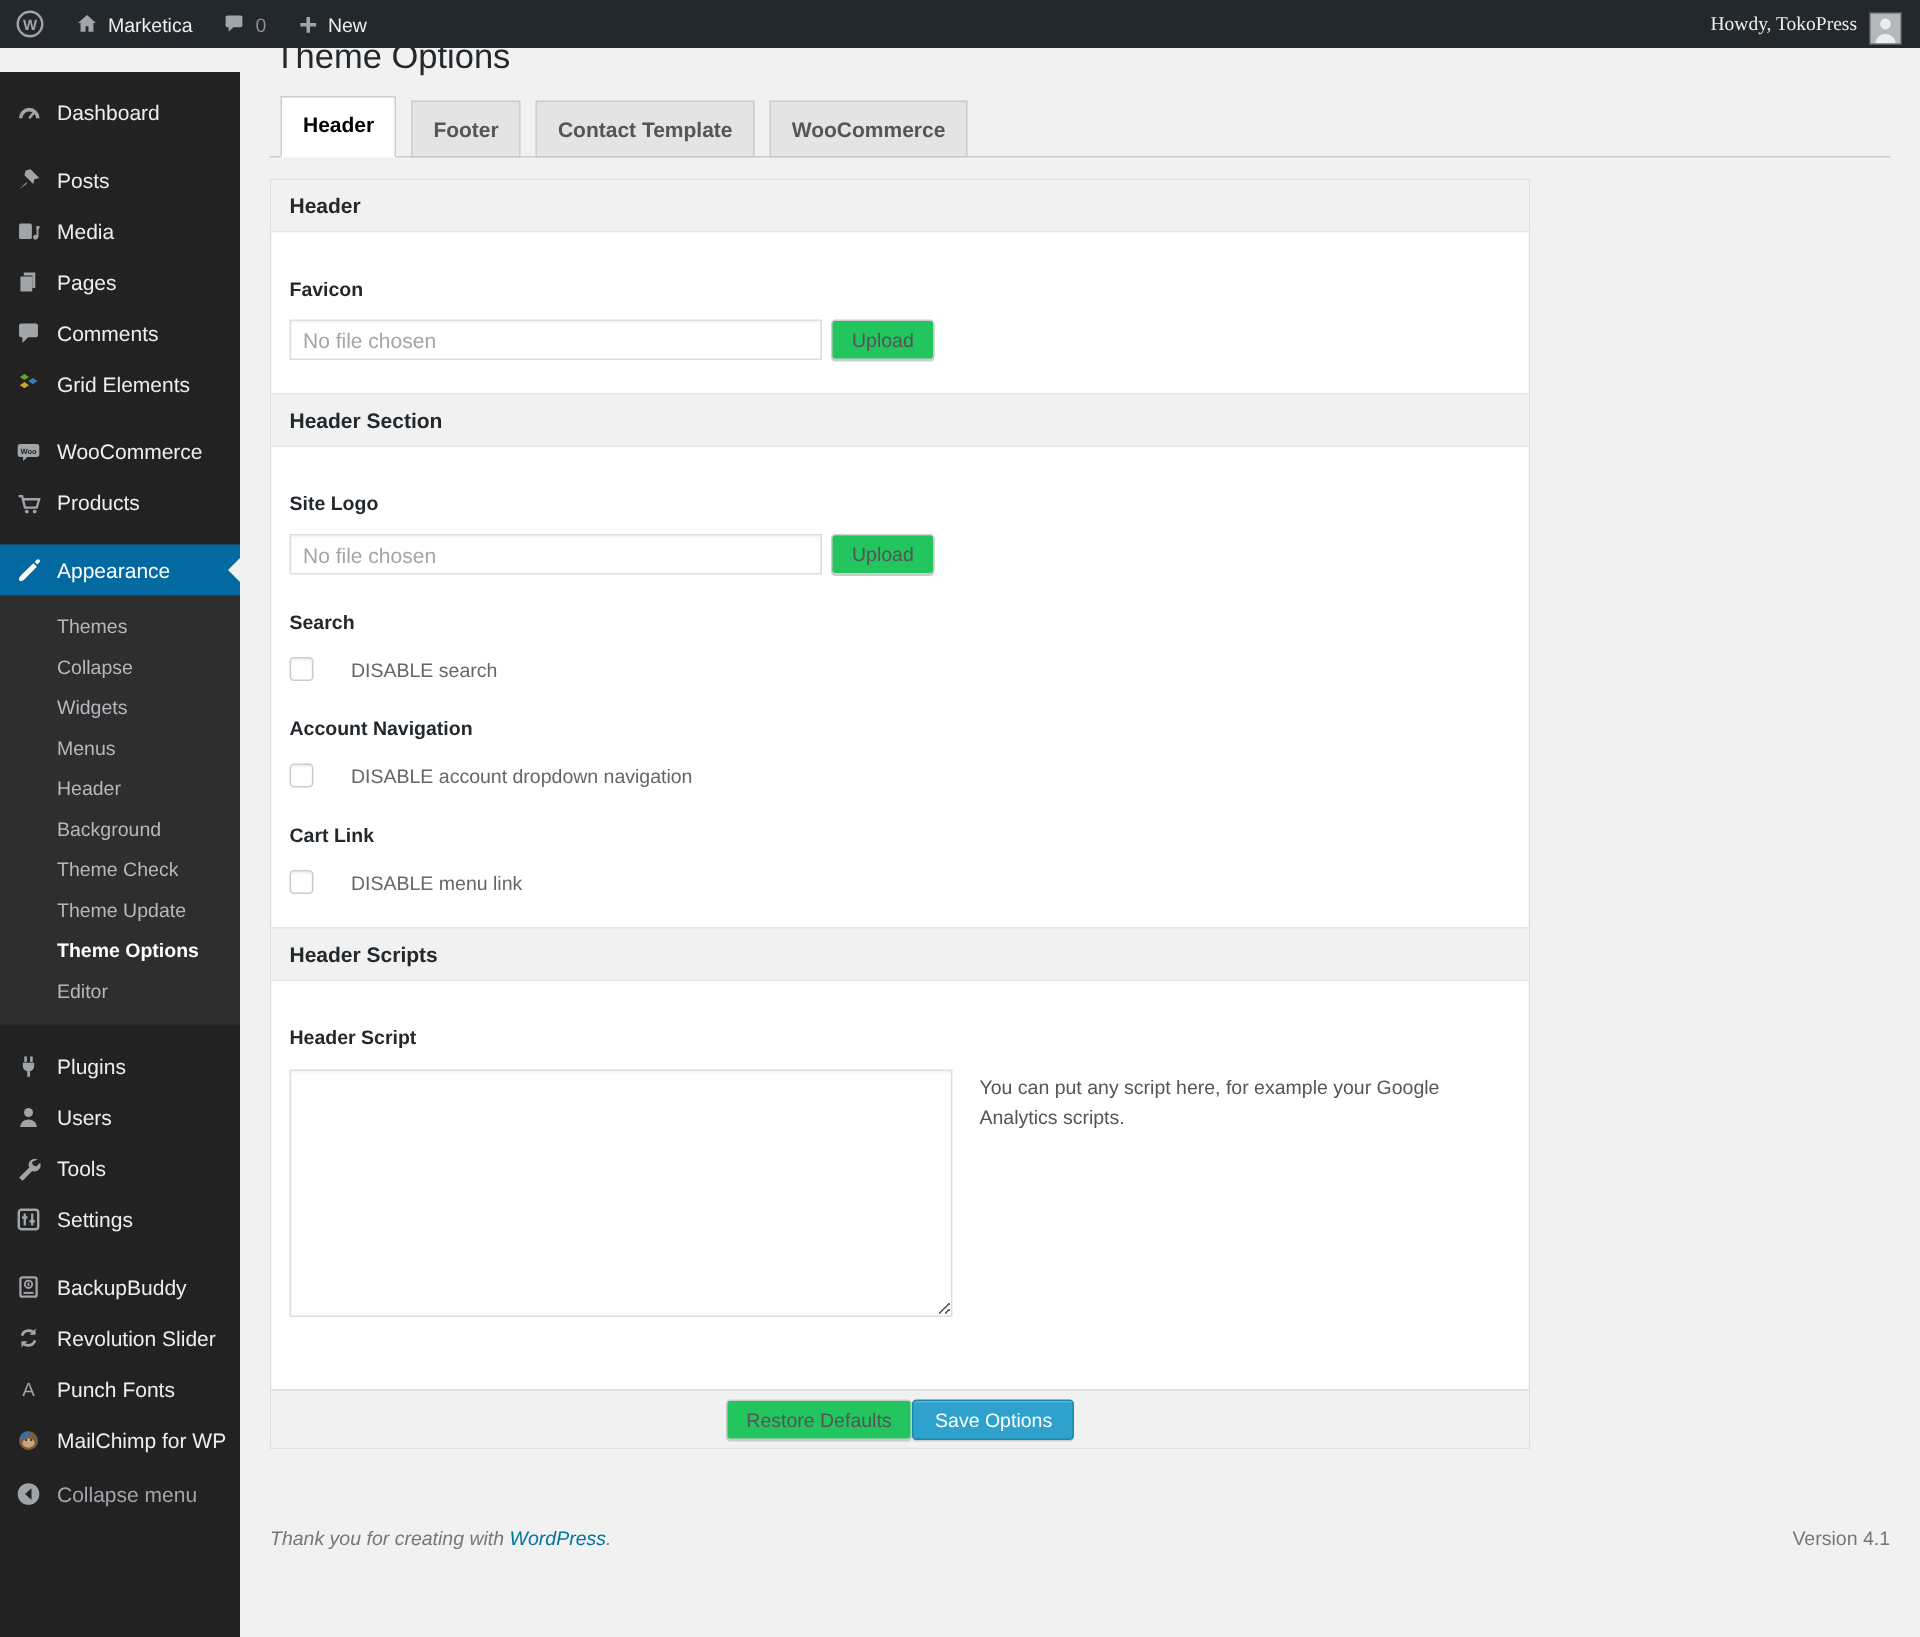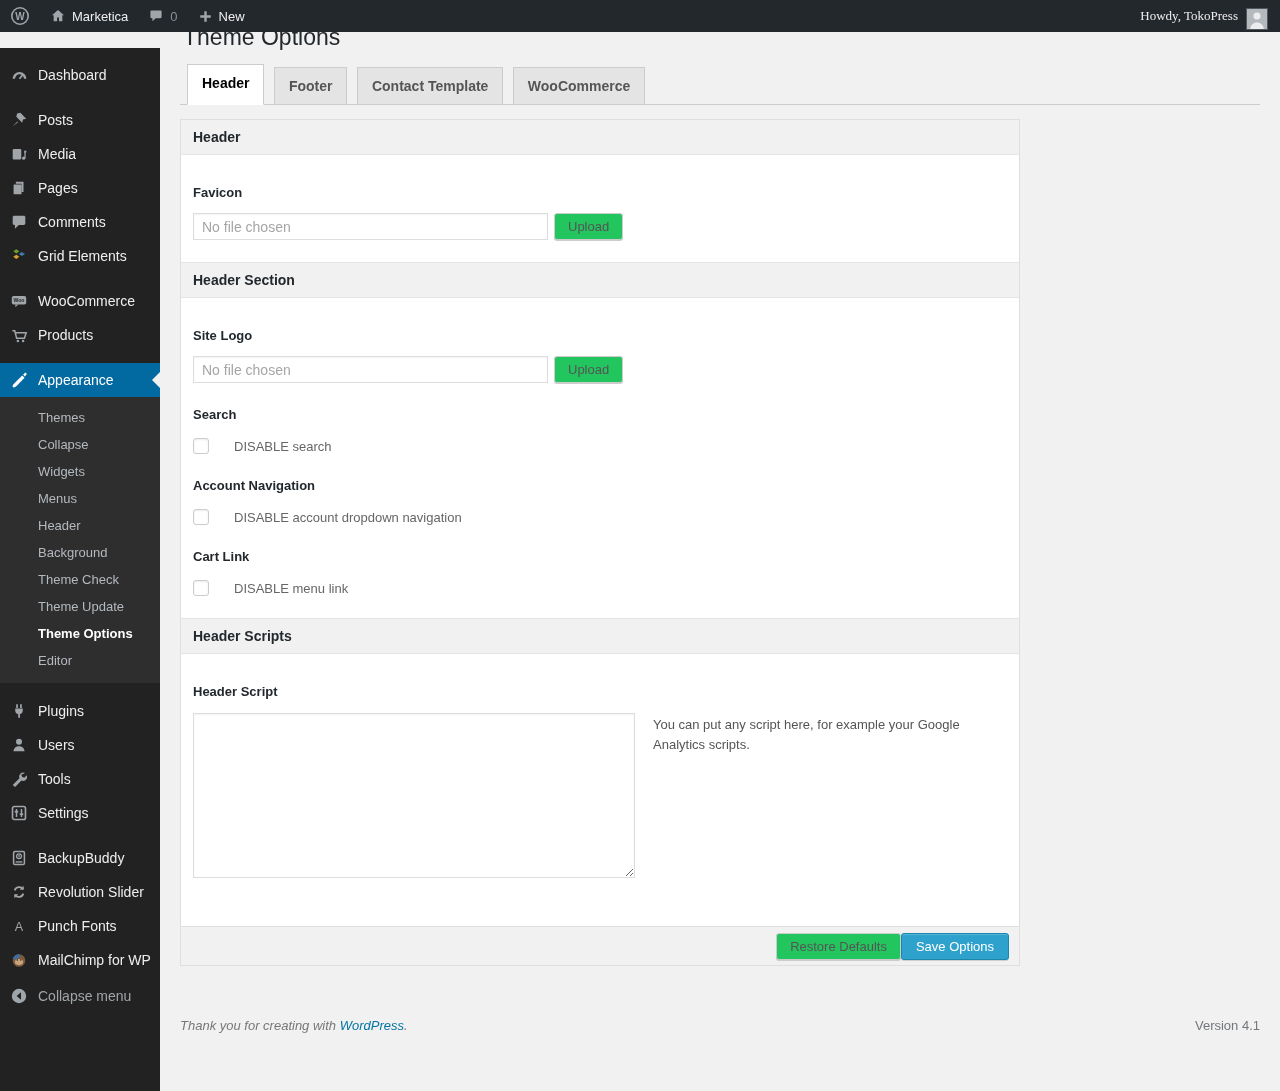--- a/index.html
+++ b/index.html
@@ -83,21 +83,21 @@
   }
   .script-row { display:flex; align-items:flex-start; margin-top:14px; }
   .script-textarea {
     width:442px; height:165px; border:1px solid #ddd; background:#fff; resize:both;
     font-family:"Liberation Mono", monospace; font-size:13px; padding:4px 6px; color:#32373c;
     box-shadow:inset 0 1px 2px rgba(0,0,0,.05);
   }
   .script-help { margin:2px 0 0 18px; width:310px; font-size:13px; color:#555; line-height:1.55; }
   .box-footer {
     background:#f1f1f1; border-top:1px solid #dedede; padding:6px 10px;
-    display:flex; align-items:center; justify-content:flex-end; height:39px;
+    display:flex; align-items:center; justify-content:center; height:39px;
   }
   .btn-primary {
     background:#2ea2cc; border:1px solid #1b87aa; border-radius:3px;
     color:#fff; padding:5px 14px; font-size:13px; cursor:pointer;
     font-family:"Liberation Sans",sans-serif;
     box-shadow:inset 0 1px 0 rgba(120,200,230,.5), 0 1px 0 rgba(0,0,0,.15);
   }
   
   .page-footer { width:1080px; display:flex; justify-content:space-between; margin-top:52px; font-size:13px; color:#777; }
   .thanks { font-style:italic; }

